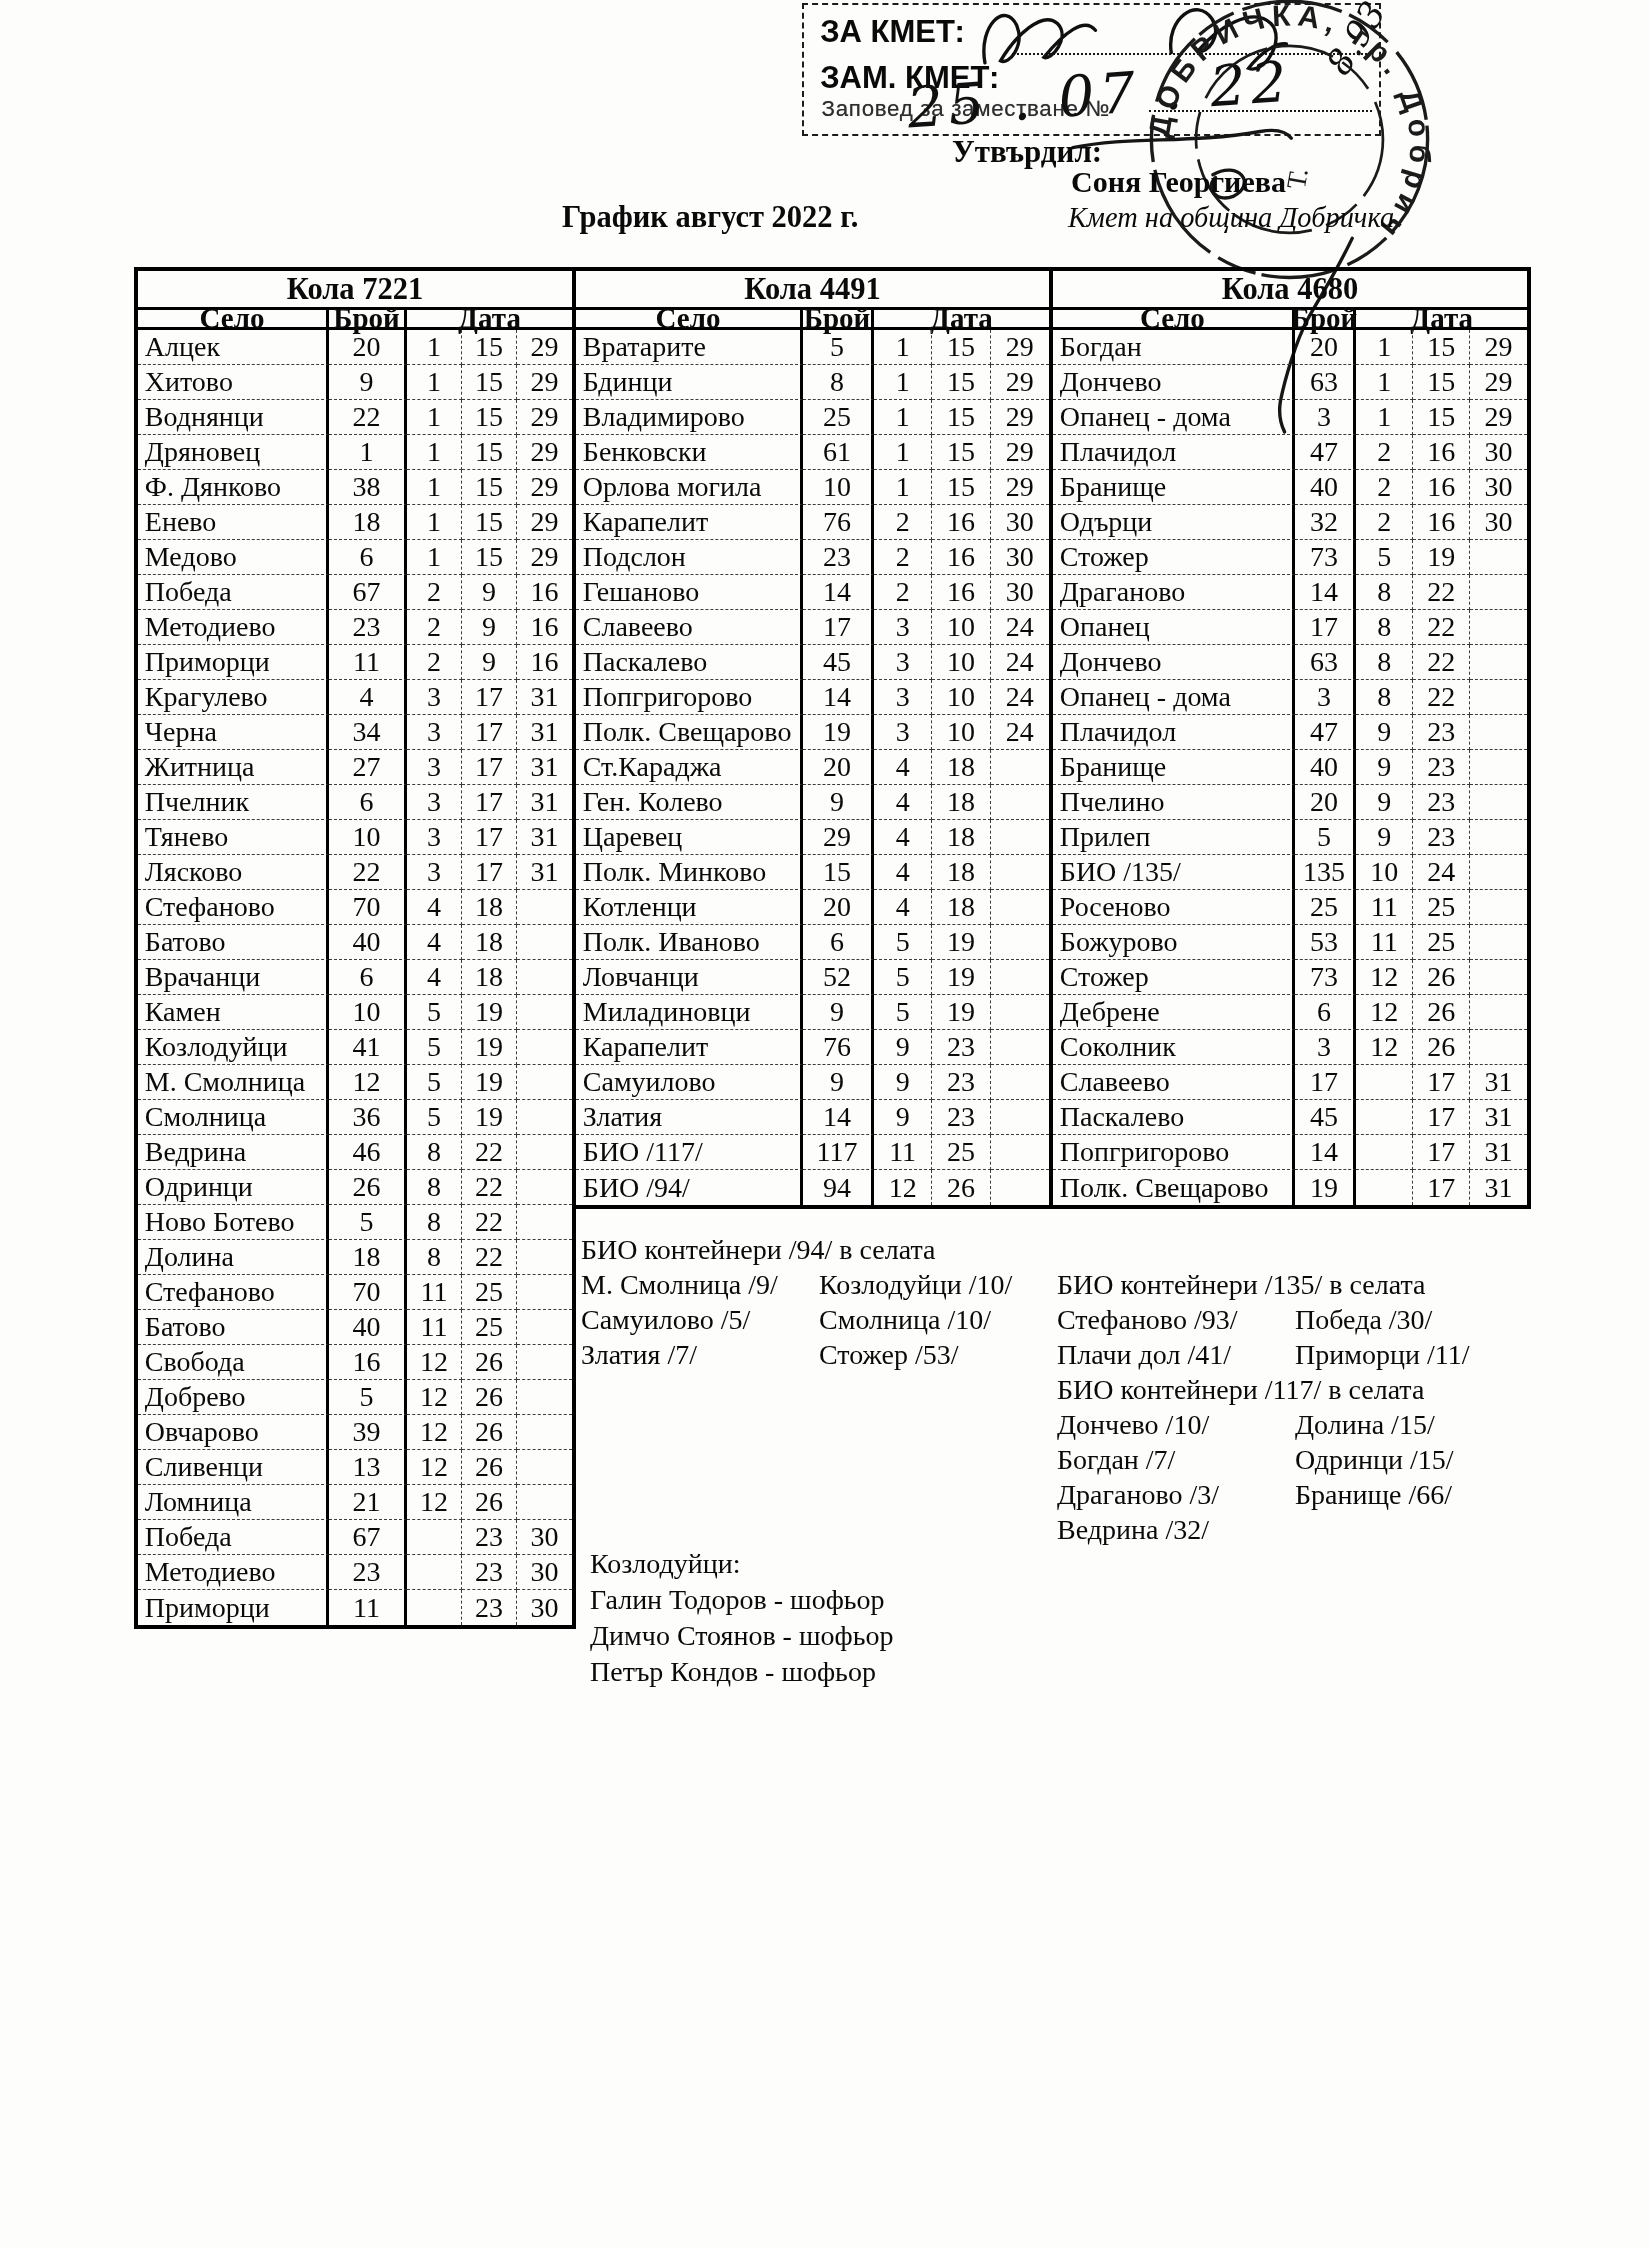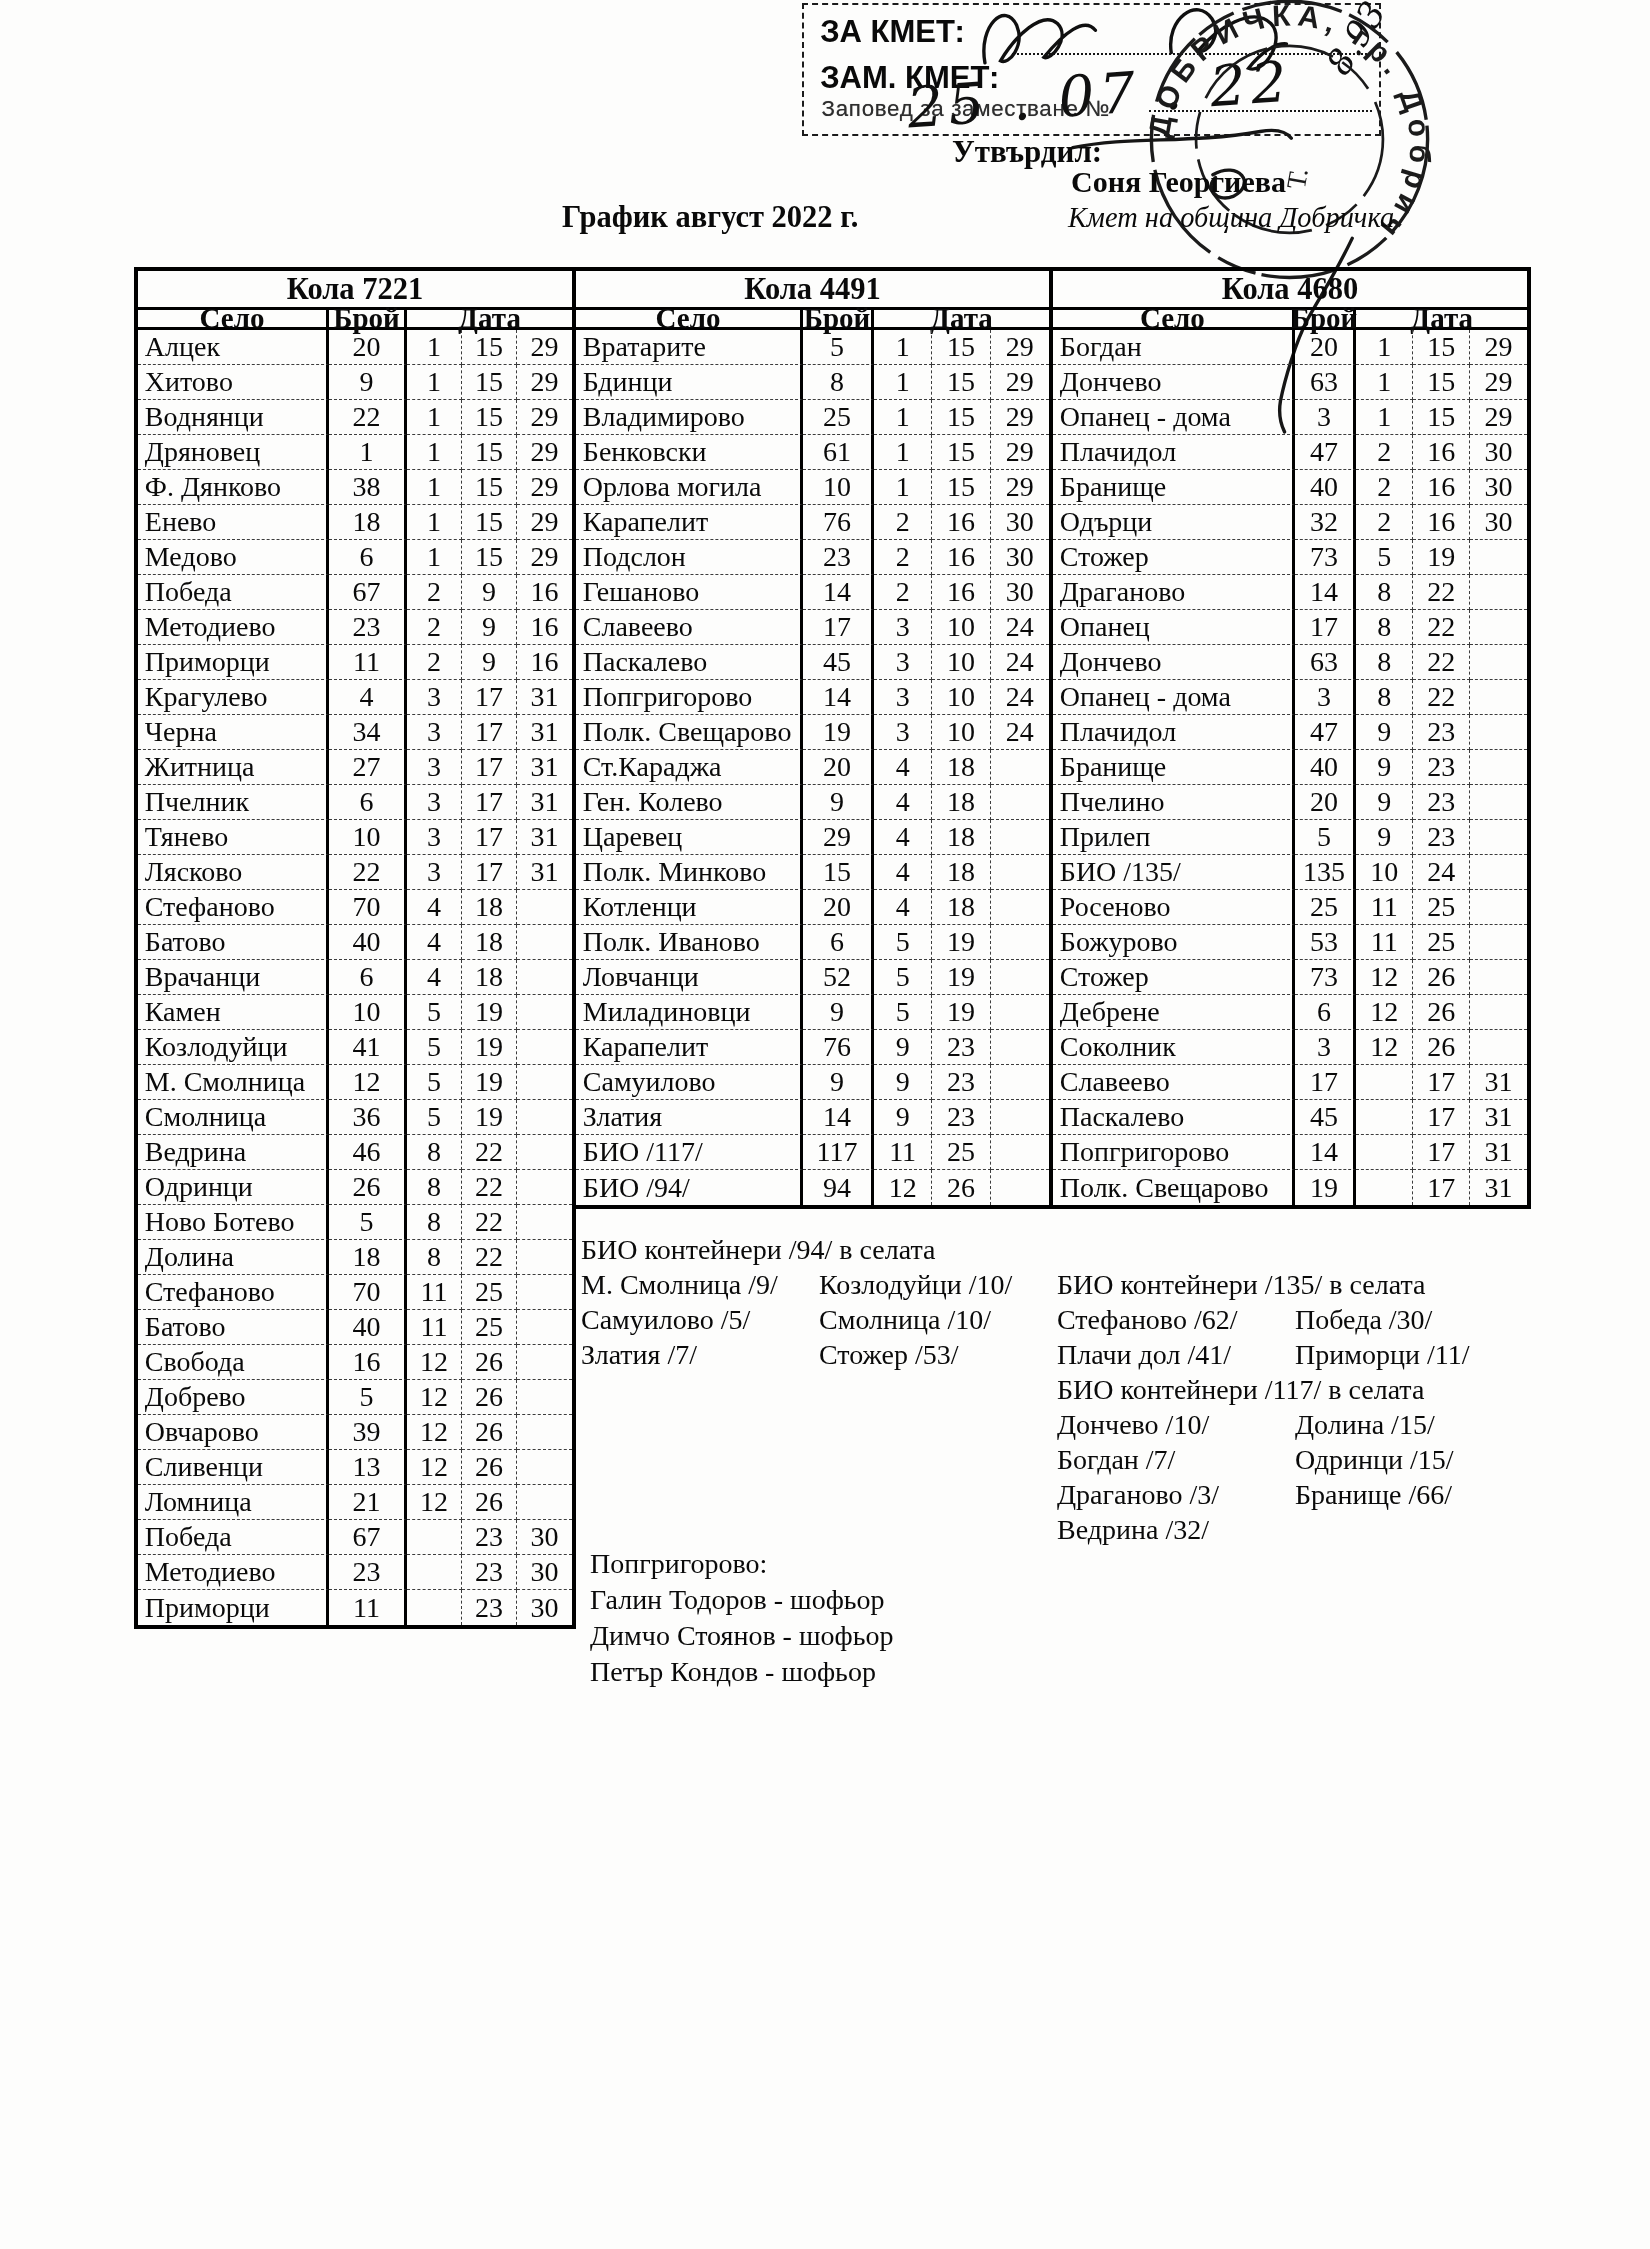--- a/index.html
+++ b/index.html
@@ -784,21 +784,21 @@
         <span class="n1">Златия /7/</span>
         <span class="n2">Стожер /53/</span>
       </div>
     </div>
 
   <div class="notes" id="notes3">
       <div class="nline">
         <span class="n1">БИО контейнери /135/ в селата</span>
       </div>
       <div class="nline">
-        <span class="n1">Стефаново /62/</span>
+        <span class="n1">Стефаново /93/</span>
         <span class="n2">Победа /30/</span>
       </div>
       <div class="nline">
         <span class="n1">Плачи дол /41/</span>
         <span class="n2">Приморци /11/</span>
       </div>
       <div class="nline">
         <span class="n1">БИО контейнери /117/ в селата</span>
       </div>
       <div class="nline">
@@ -813,21 +813,21 @@
         <span class="n1">Драганово /3/</span>
         <span class="n2">Бранище /66/</span>
       </div>
       <div class="nline">
         <span class="n1">Ведрина /32/</span>
       </div>
     </div>
 
   <div class="notes" id="exec">
     <div class="nline">
-      <span>Попгригорово:</span>
+      <span>Козлодуйци:</span>
     </div>
   <div class="nline">
         <span>Галин Тодоров - шофьор</span>
       </div>
       <div class="nline">
         <span>Димчо Стоянов - шофьор</span>
       </div>
       <div class="nline">
         <span>Петър Кондов - шофьор</span>
       </div>

